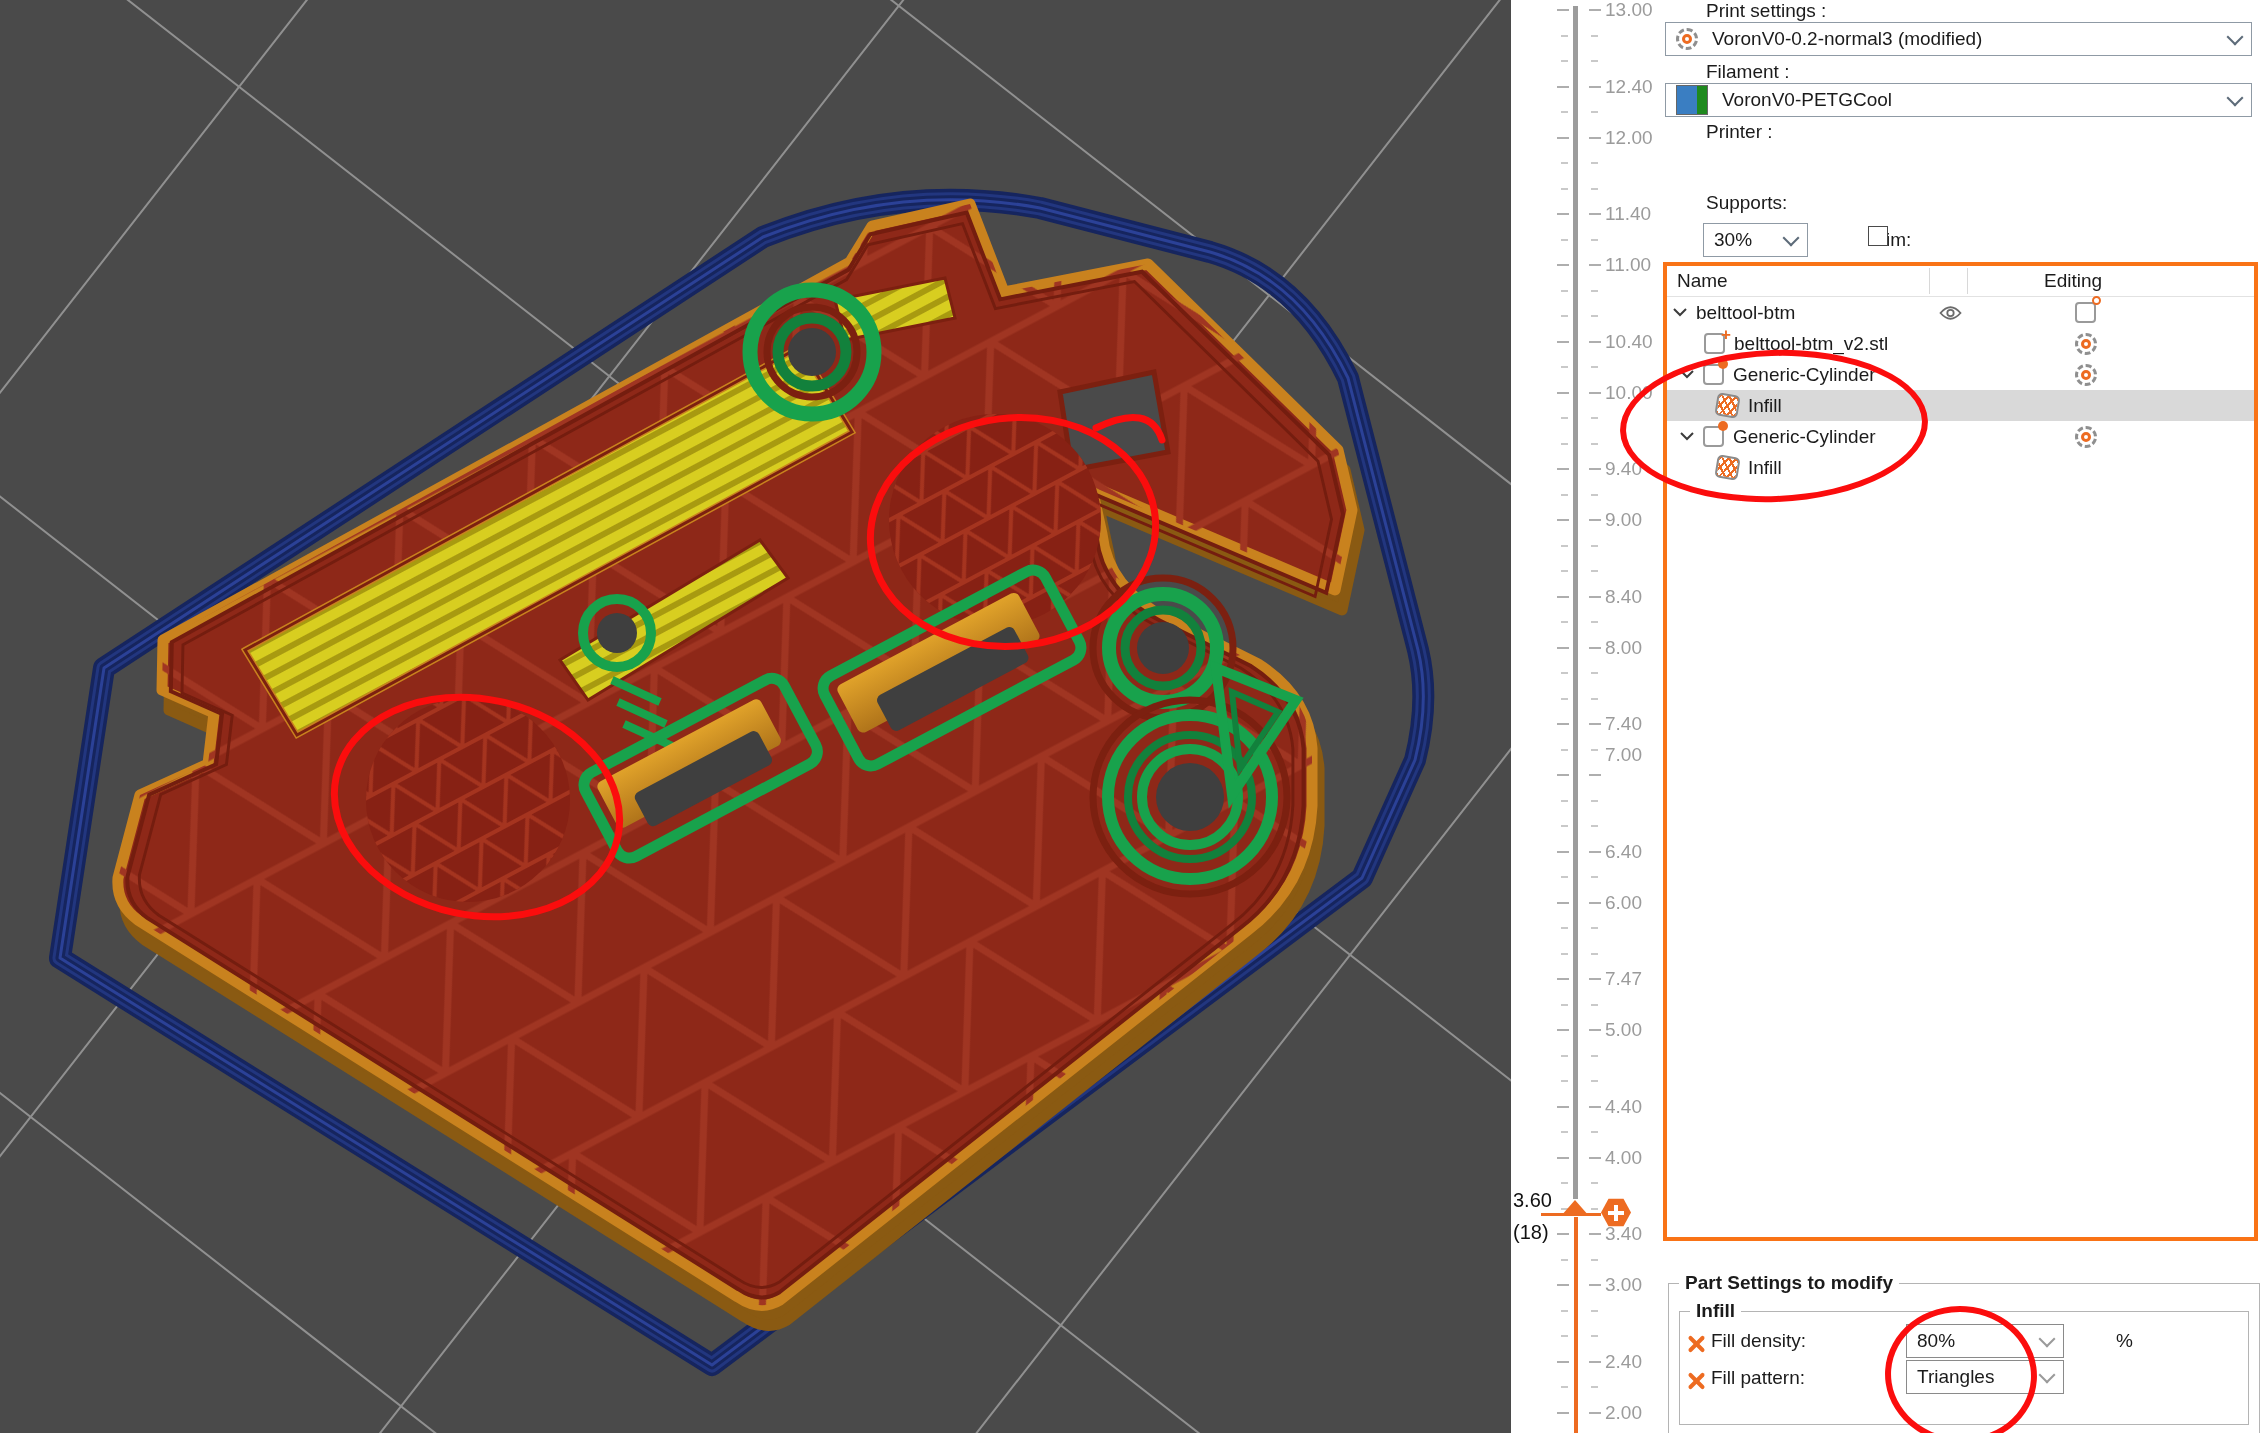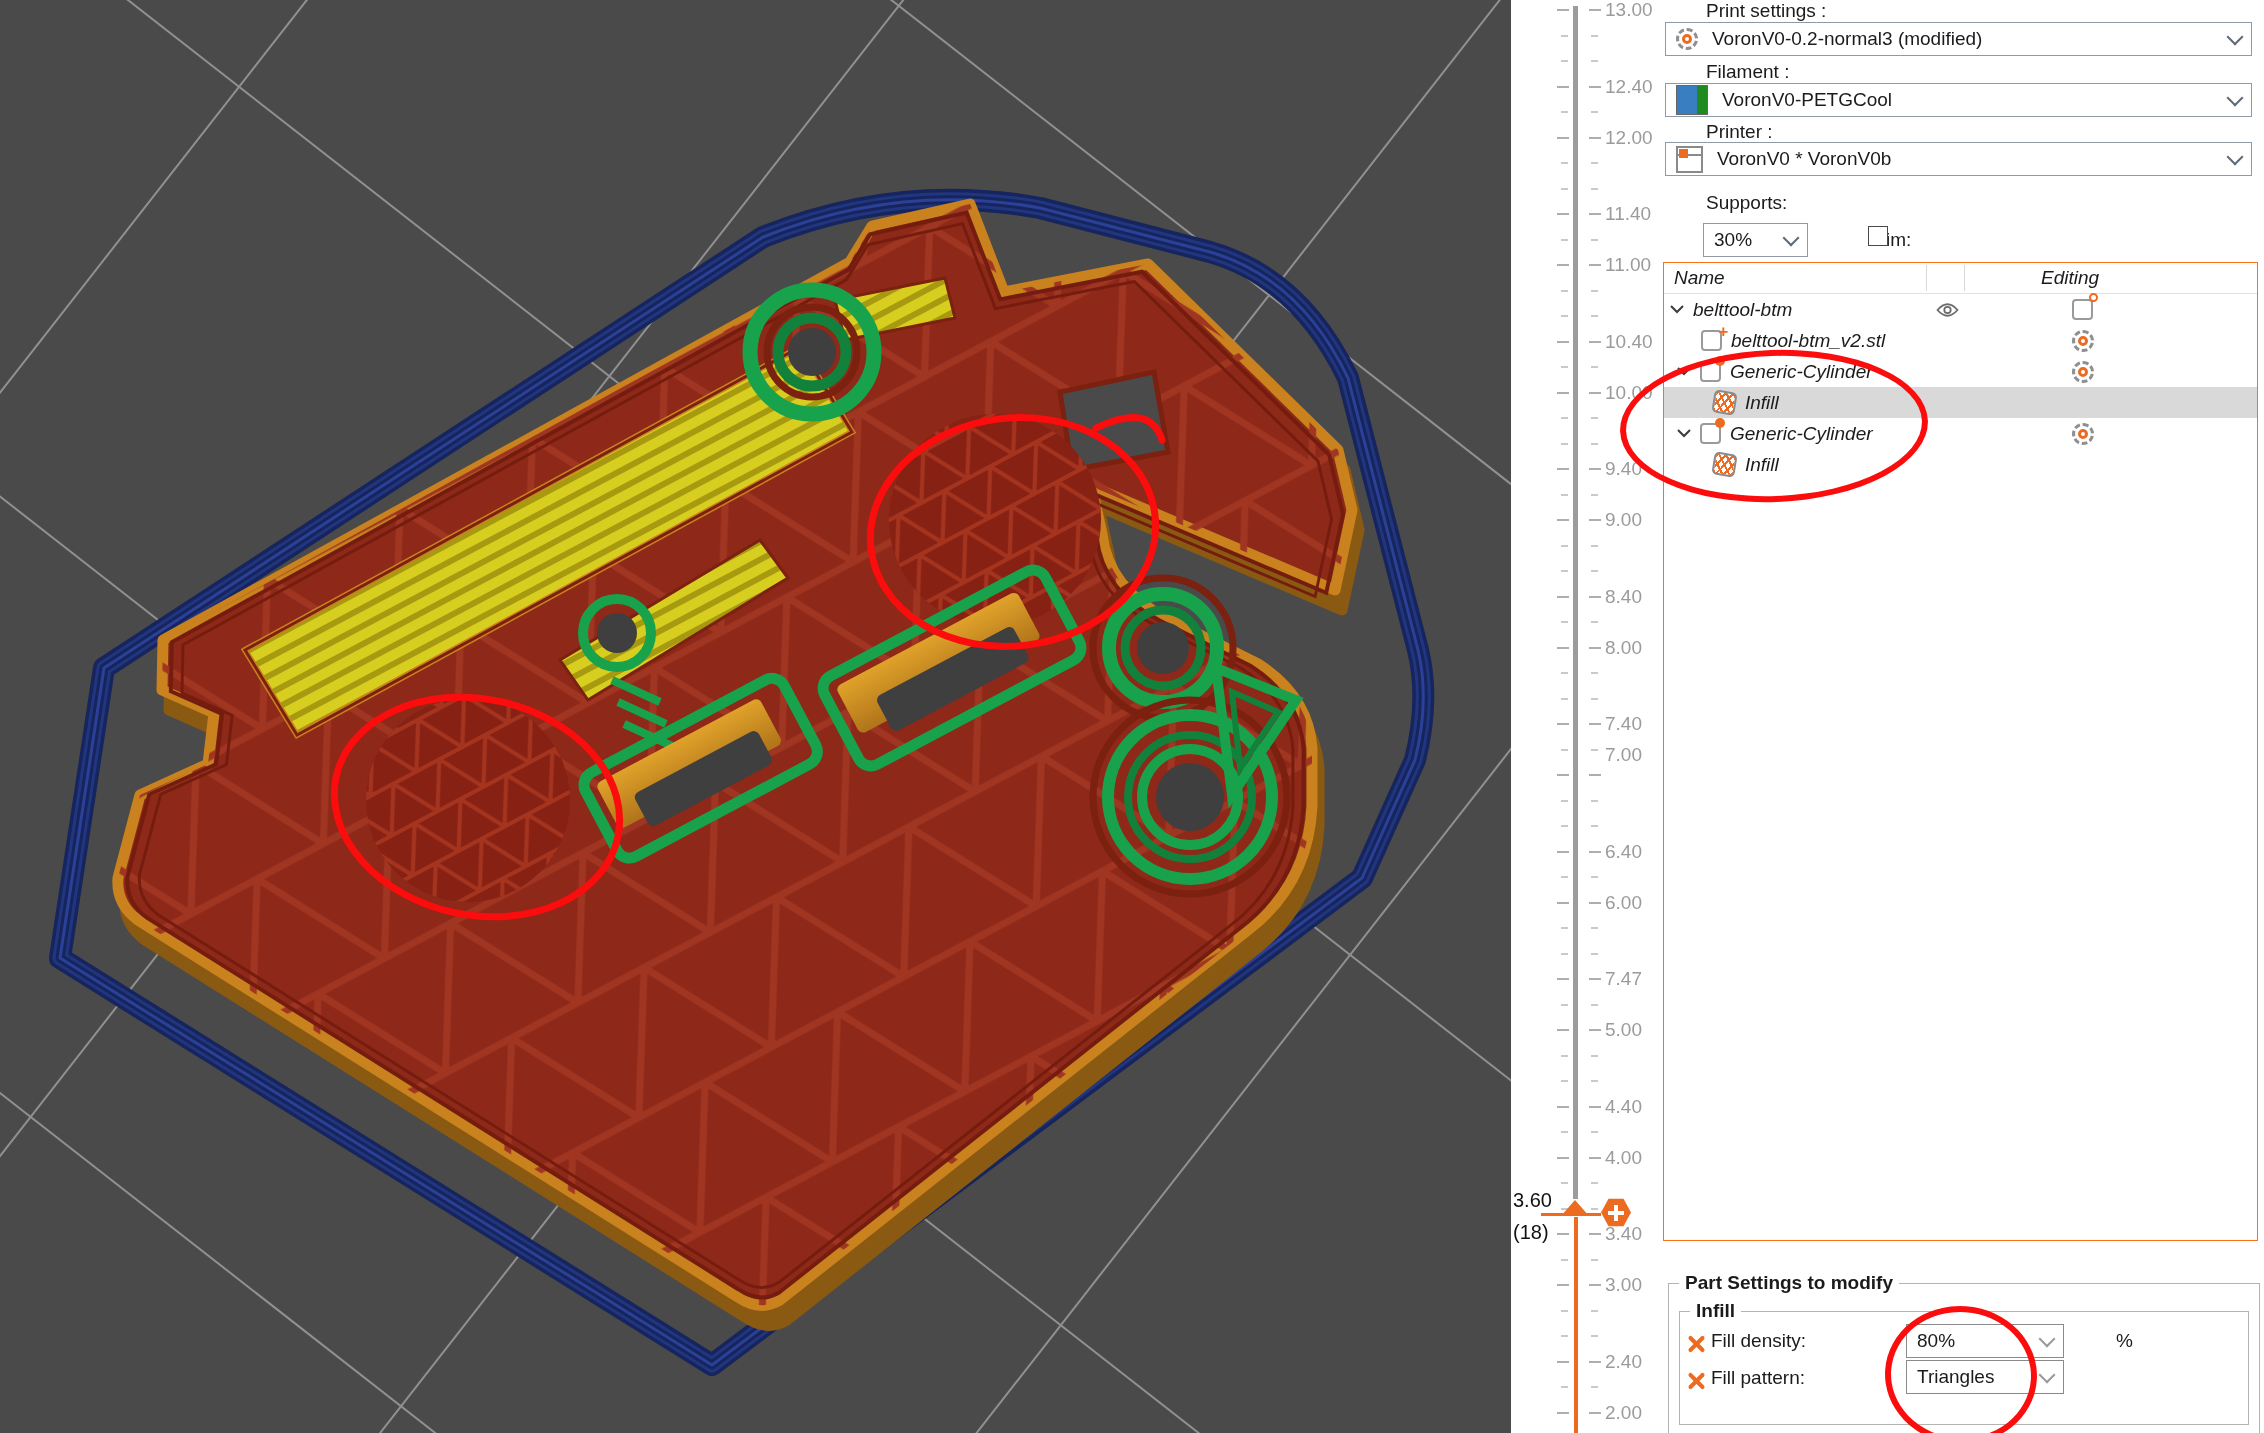--- a/index.html
+++ b/index.html
@@ -38,22 +38,22 @@
   .gearic::after{content:"";position:absolute;left:3px;top:3px;width:10px;height:10px;
           border:3px solid var(--accent);border-radius:50%;box-sizing:border-box;}
   .swatch{width:30px;height:28px;border:1px solid #666;display:flex;flex:none;}
   .swatch .b{flex:2;background:var(--filament-blue);}
   .swatch .g{flex:1;background:var(--filament-green);}
   .printeric{position:relative;width:27px;height:27px;border:2px solid #8a8a8a;background:#fff;
              box-sizing:border-box;flex:none;}
   .printeric::before{content:"";position:absolute;left:0;top:6px;width:23px;height:2px;background:#8a8a8a;}
   .printeric::after{content:"";position:absolute;left:1px;top:1px;width:9px;height:9px;background:var(--accent);}
   
-  #objlist{position:absolute;left:0;top:262px;width:595px;height:979px;border:1px solid #f97316;
-           box-sizing:border-box;background:#fff;font-style:italic;}
+  #objlist{position:absolute;left:0;top:262px;width:595px;height:979px;border:4px solid #f97316;
+           box-sizing:border-box;background:#fff;}
   #listheader{position:relative;height:30px;border-bottom:1px solid #e2e2e2;}
   #listheader .hname{position:absolute;left:10px;top:4px;}
   #listheader .hedit{position:absolute;left:377px;top:4px;}
   #listheader .sep{position:absolute;top:2px;width:1px;height:26px;background:#d8d8d8;}
   .trow{position:relative;height:31px;display:flex;align-items:center;gap:9px;box-sizing:border-box;}
   .trow.sel{background:var(--selected-row);}
   .trow .lbl{white-space:nowrap;}
   .picon{position:relative;width:17px;height:17px;border:2px solid #9a9a9a;border-radius:4px;
          background:#fff;flex:none;}
   .badge-plus{position:absolute;right:-8px;top:-9px;color:var(--accent);font-size:17px;font-weight:bold;line-height:1;}
@@ -350,25 +350,20 @@
     <div class="combo" style="top:83px">
       <span class="swatch">
           <span class="b"></span>
           <span class="g"></span>
         </span>
       <span class="ctext">VoronV0-PETGCool</span>
       <span class="chev"></span>
     </div>
 
     <div class="plabel" style="top:121px">Printer :</div>
-    <div class="combo" style="top:142px">
-      <span class="printeric"></span>
-      <span class="ctext">VoronV0 * VoronV0b</span>
-      <span class="chev"></span>
-    </div>
 
     <div class="plabel" style="top:192px">Supports:</div>
 
     <div class="plabel" style="top:229px">Infill:</div>
     <div class="combo" style="top:223px;left:40px;width:105px">
       <span class="ctext">30%</span>
       <span class="chev"></span>
     </div>
     <div class="plabel" style="top:229px;left:164px">Brim:</div>
     <div class="cbox" style="left:205px;top:226px"></div>

